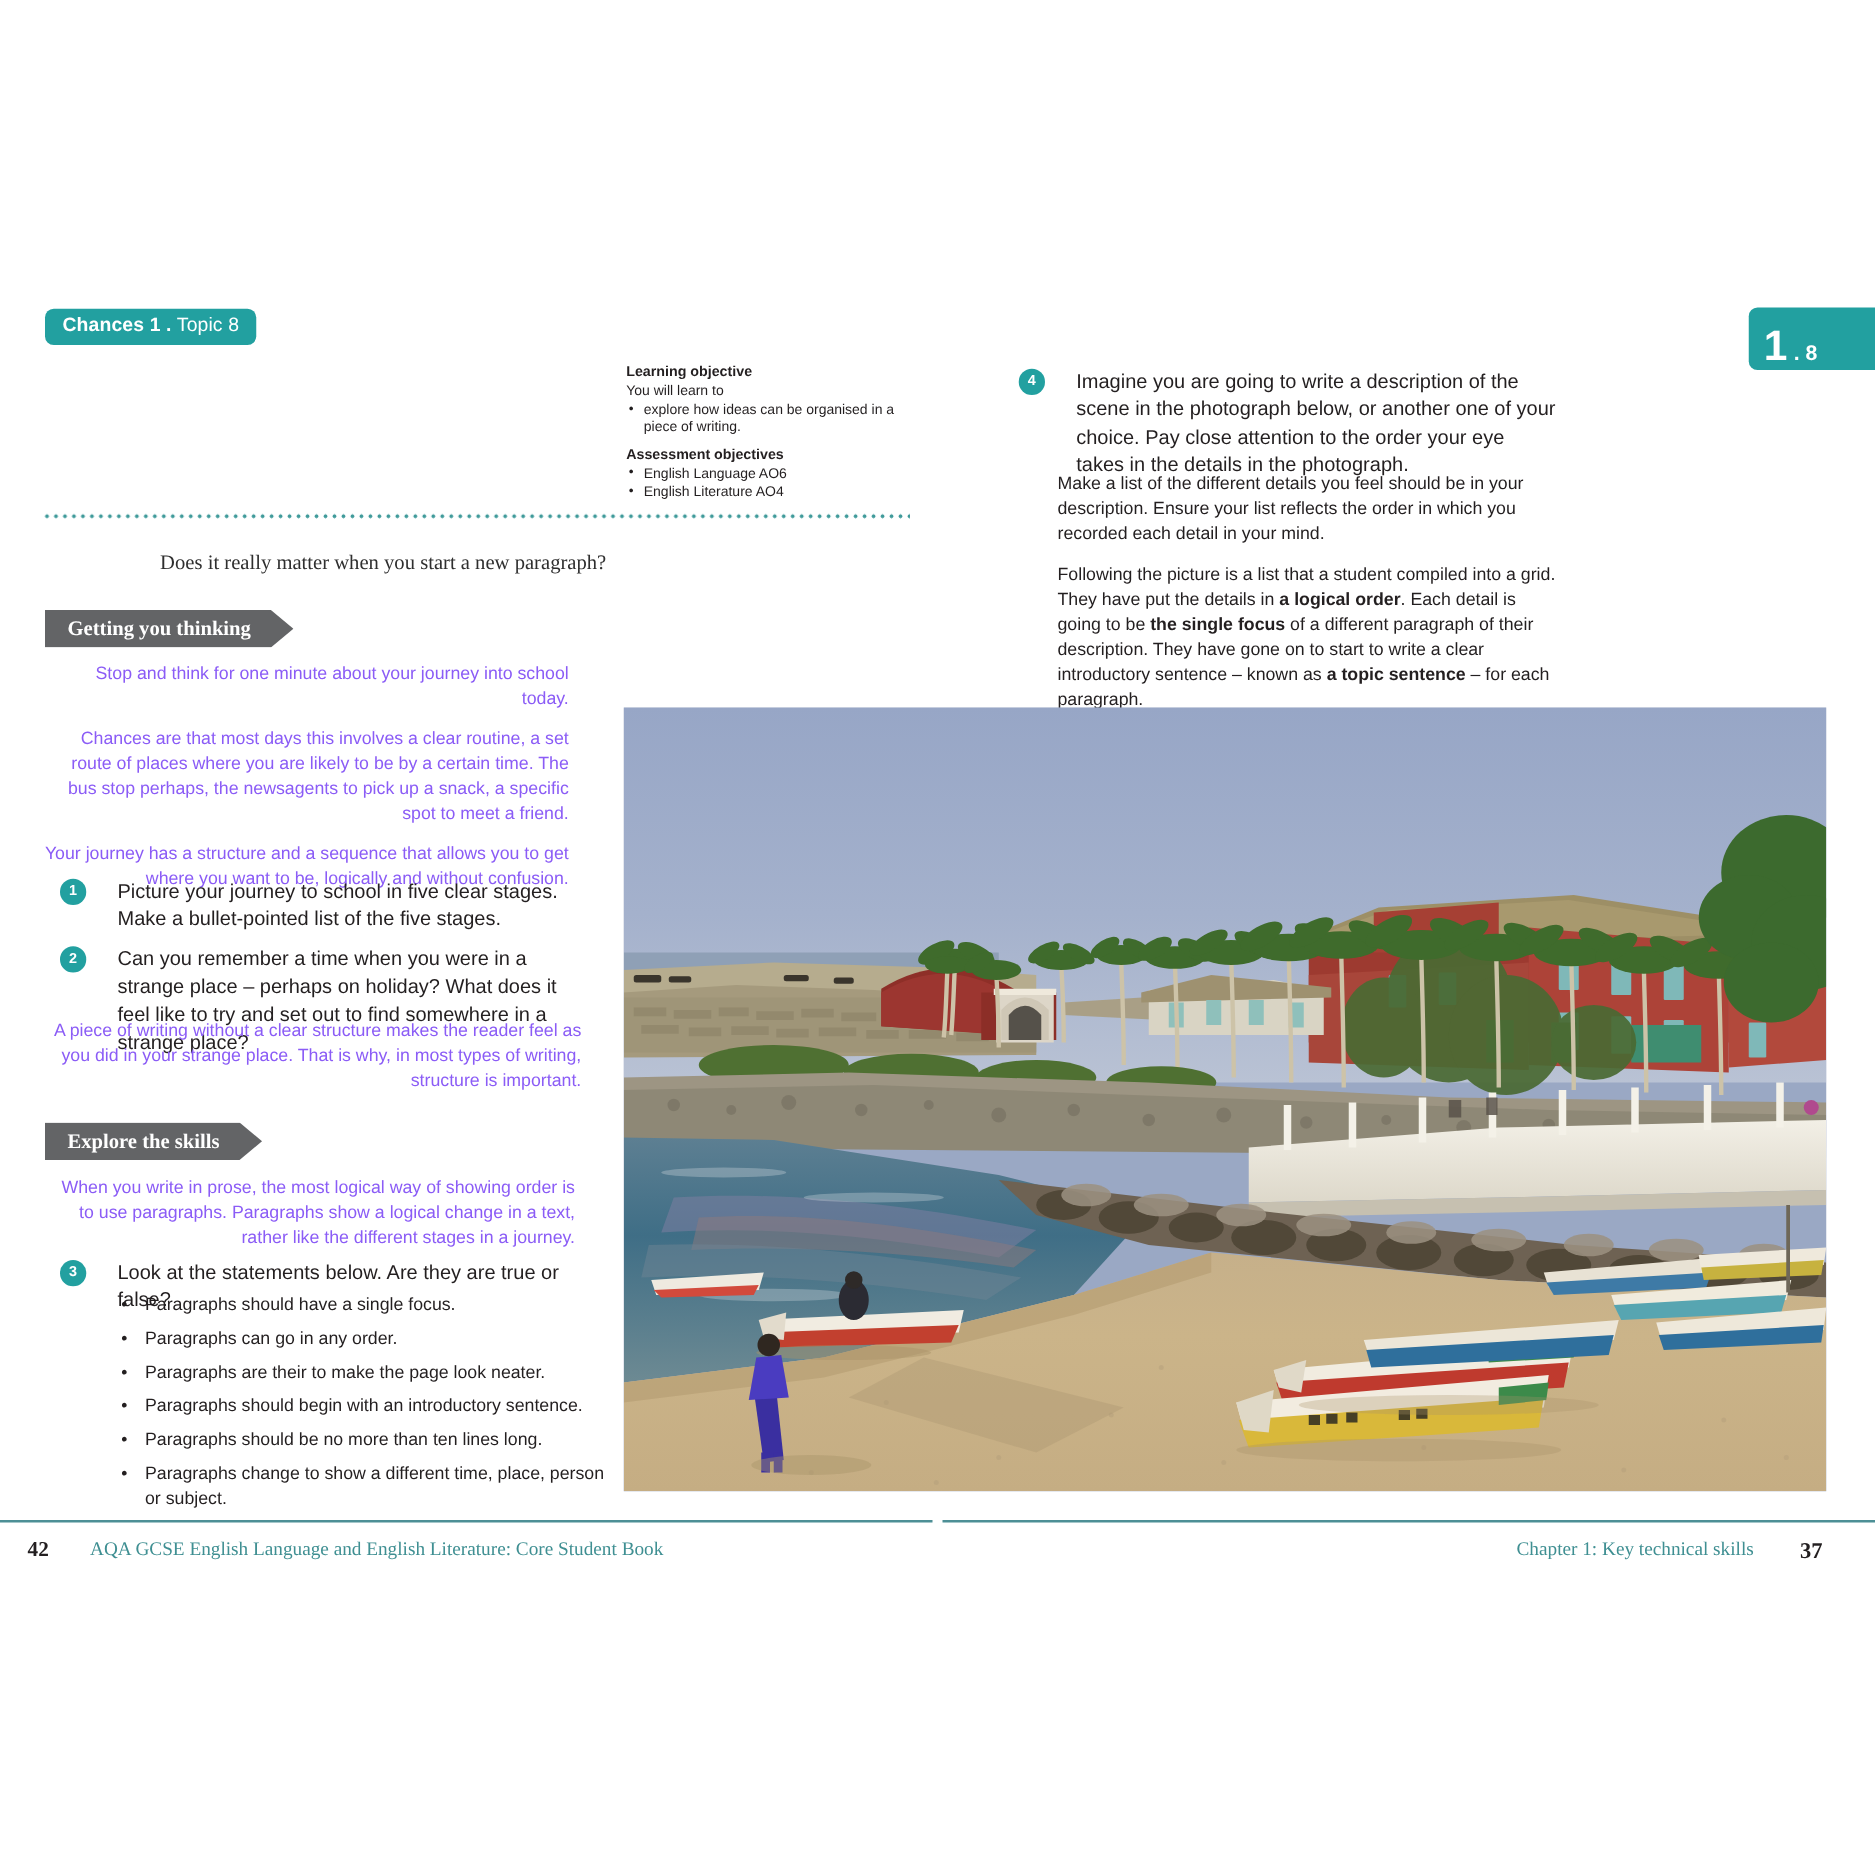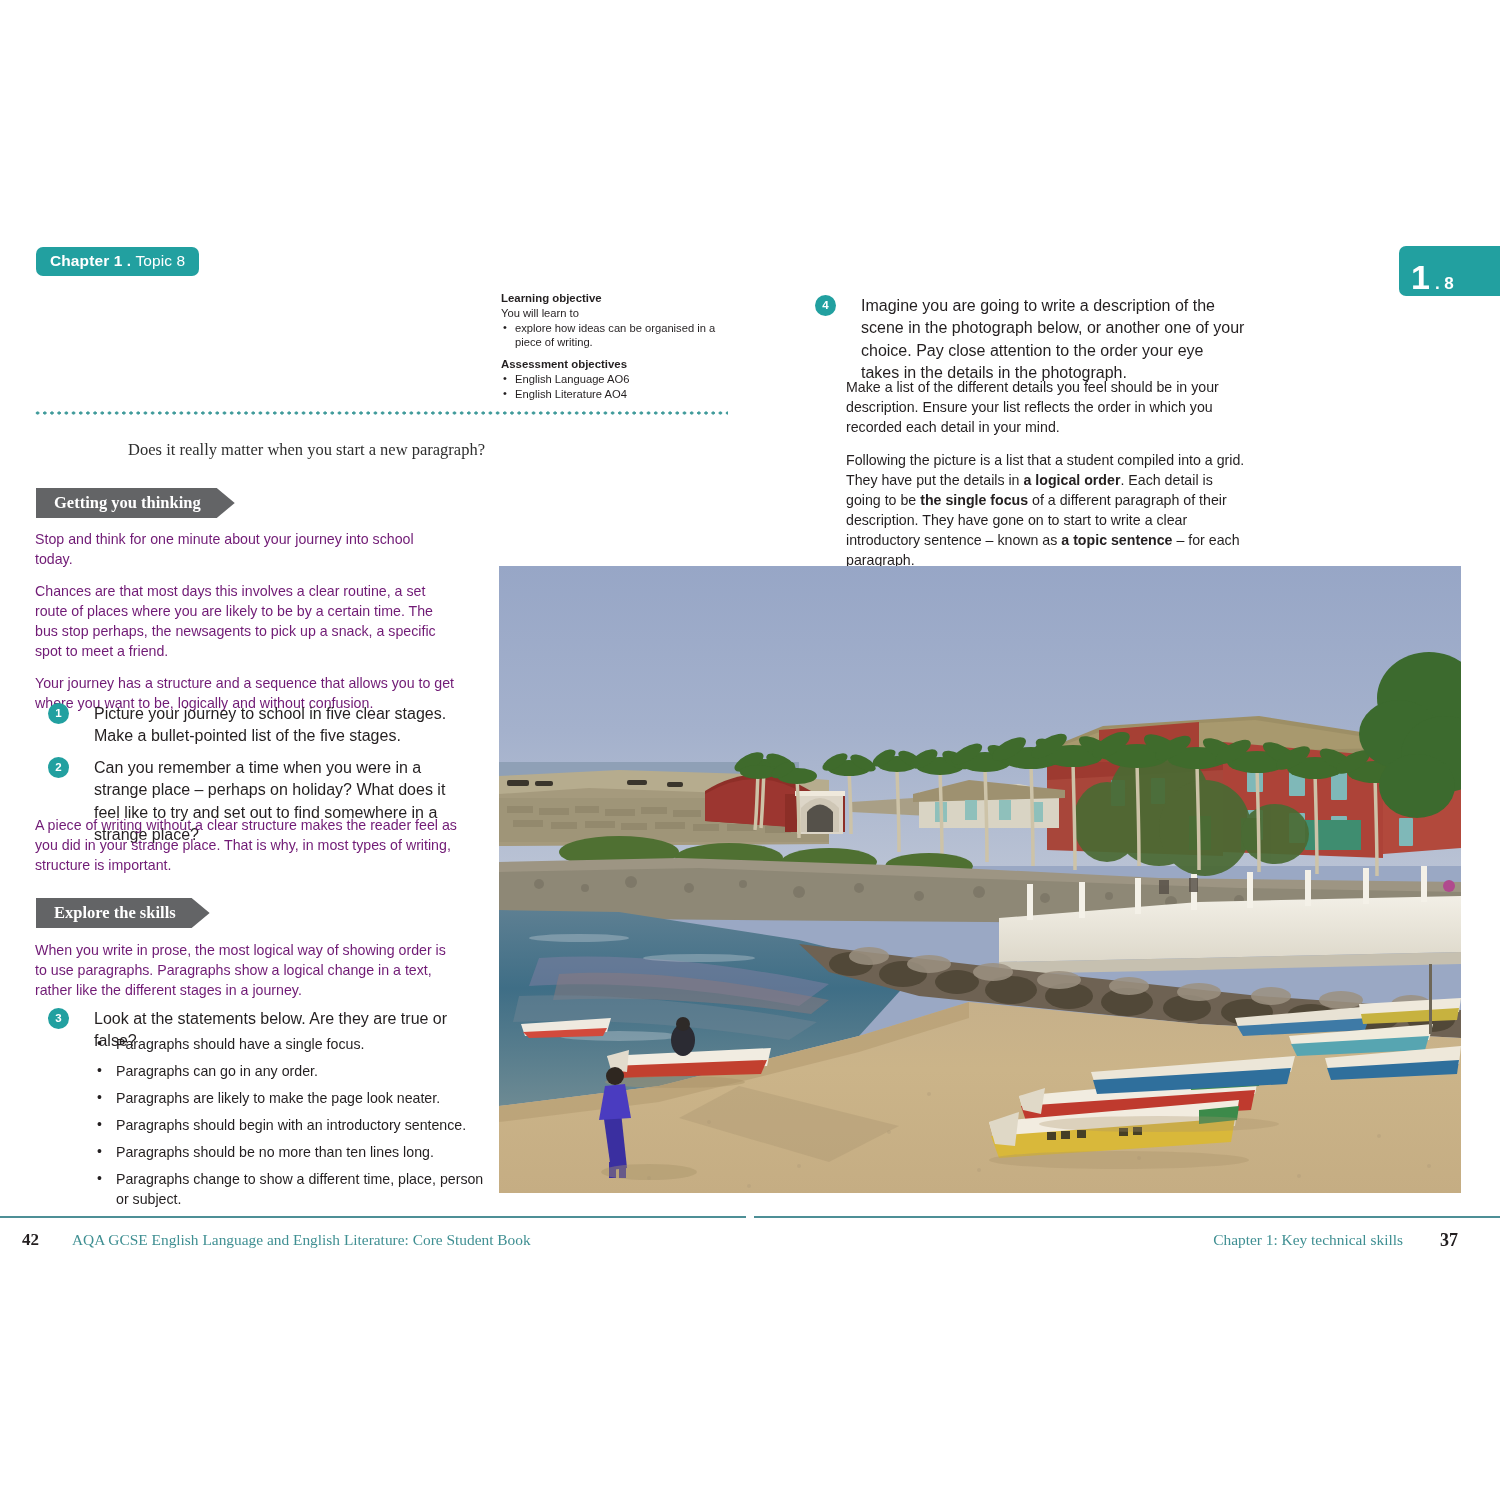--- a/index.html
+++ b/index.html
@@ -125,21 +125,22 @@
     clip-path: polygon(0 0, calc(100% - 18px) 0, 100% 50%, calc(100% - 18px) 100%, 0 100%);
   }
   #banner-getting { left: 36px; top: 488px; }
   #banner-explore { left: 36px; top: 898px; }
 
   
   .body-col {
     position: absolute;
     font-size: 14.2px;
     line-height: 1.405;
-    color: #701a75;
+    color: #8b5cf6;
+    text-align: right;
   }
   .body-col p { margin: 0 0 12px 0; }
   .body-col p:last-child { margin-bottom: 0; }
 
   #col-left-1 { left: 35px; top: 530px; width: 420px; }
   #col-left-2 { left: 35px; top: 816px; width: 430px; }
   #col-left-3 { left: 35px; top: 941px; width: 425px; }
 
   
   .num-item {
@@ -291,21 +292,21 @@
     color: #231f20;
   }
   b { font-weight: bold; }
 </style>
 </head>
 <body>
 
 <div id="spread">
 
   <div id="chapter-tag">
-    <span class="bold">Chapter</span>
+    <span class="bold">Chances</span>
     <span class="bold">1</span>
     <span class="sep">.</span>
     <span class="light">Topic 8</span>
   </div>
 
 
   <div id="objectives">
     <div class="obj-head">Learning objective</div>
     <div class="obj-sub">You will learn to</div>
     <ul>
@@ -351,21 +352,21 @@
   </div>
 
   <div class="num-item" id="item-3">
     <span class="num-badge">3</span>
     <div class="num-text">Look at the statements below. Are they are true or false?</div>
   </div>
 
   <ul id="bullets-3">
     <li>Paragraphs should have a single focus.</li>
     <li>Paragraphs can go in any order.</li>
-    <li>Paragraphs are likely to make the page look neater.</li>
+    <li>Paragraphs are their to make the page look neater.</li>
     <li>Paragraphs should begin with an introductory sentence.</li>
     <li>Paragraphs should be no more than ten lines long.</li>
     <li>Paragraphs change to show a different time, place, person or subject.</li>
   </ul>
 
   <div id="topic-badge">
     <span class="big">1</span>
     <span class="small">. 8</span>
   </div>
 

